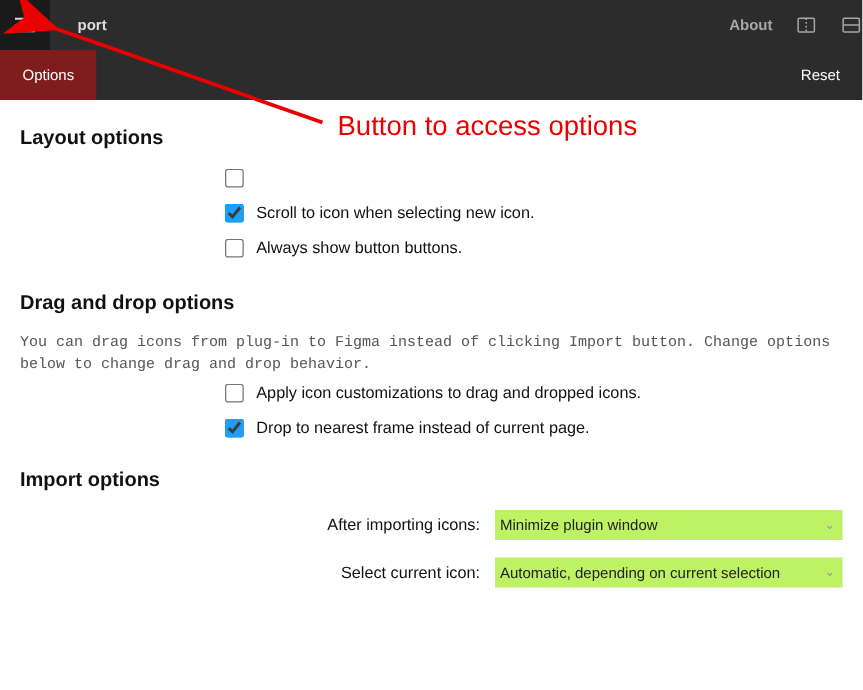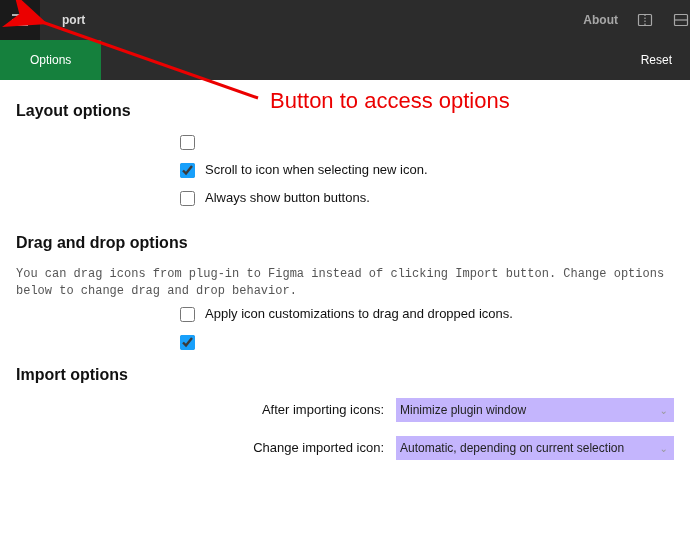--- a/index.html
+++ b/index.html
@@ -48,27 +48,27 @@
   .topbar-iconbtn svg { stroke: #a7a7a7; fill: none; }
 
   
   .optionsbar {
     height: 40px;
     background: #2c2c2c;
     display: flex;
     align-items: stretch;
   }
   .options-tab {
-    background: #15803d;
+    background: #7f1d1d;
     color: #fff;
     font-size: 12px;
     font-weight: 500;
     display: flex;
     align-items: center;
-    padding: 0 30px;
+    padding: 0 18px;
     cursor: pointer;
   }
   .reset-btn {
     margin-left: auto;
     color: #fff;
     font-size: 12px;
     padding-right: 18px;
     display: flex;
     align-items: center;
     cursor: pointer;
@@ -130,21 +130,21 @@
   }
   .select-control {
     flex: 1;
     position: relative;
   }
   .select-control select {
     width: 100%;
     font-size: 12px;
     padding: 5px 20px 5px 4px;
     border: none;
-    background: #c4b5fd;
+    background: #bef264;
     appearance: none;
     -webkit-appearance: none;
     cursor: pointer;
     color: #222;
   }
   .select-chevron {
     position: absolute;
     right: 6px;
     top: 50%;
     transform: translateY(-50%);
@@ -233,36 +233,39 @@
 
   <div class="option-row">
     <input type="checkbox" style="">
     <div class="texts">
       <span class="option-text">Apply icon customizations to drag and dropped icons.</span>
     </div>
   </div>
 
   <div class="option-row">
     <input type="checkbox" checked="" style="">
-  </div>
-
-  <div class="section-title" style="margin-top:16px;">Import options</div>
+    <div class="texts">
+      <span class="option-text">Drop to nearest frame instead of current page.</span>
+    </div>
+  </div>
+
+  <div class="section-title" style="margin-top:26px;">Import options</div>
 
   <div class="select-row">
     <div class="select-label">After importing icons:</div>
     <div class="select-control">
       <select>
         <option>Minimize plugin window</option>
       </select>
       <span class="select-chevron">⌄</span>
     </div>
   </div>
 
   <div class="select-row">
-    <div class="select-label">Change imported icon:</div>
+    <div class="select-label">Select current icon:</div>
     <div class="select-control">
       <select>
         <option>Automatic, depending on current selection</option>
       </select>
       <span class="select-chevron">⌄</span>
     </div>
   </div>
 
 </div>
 

